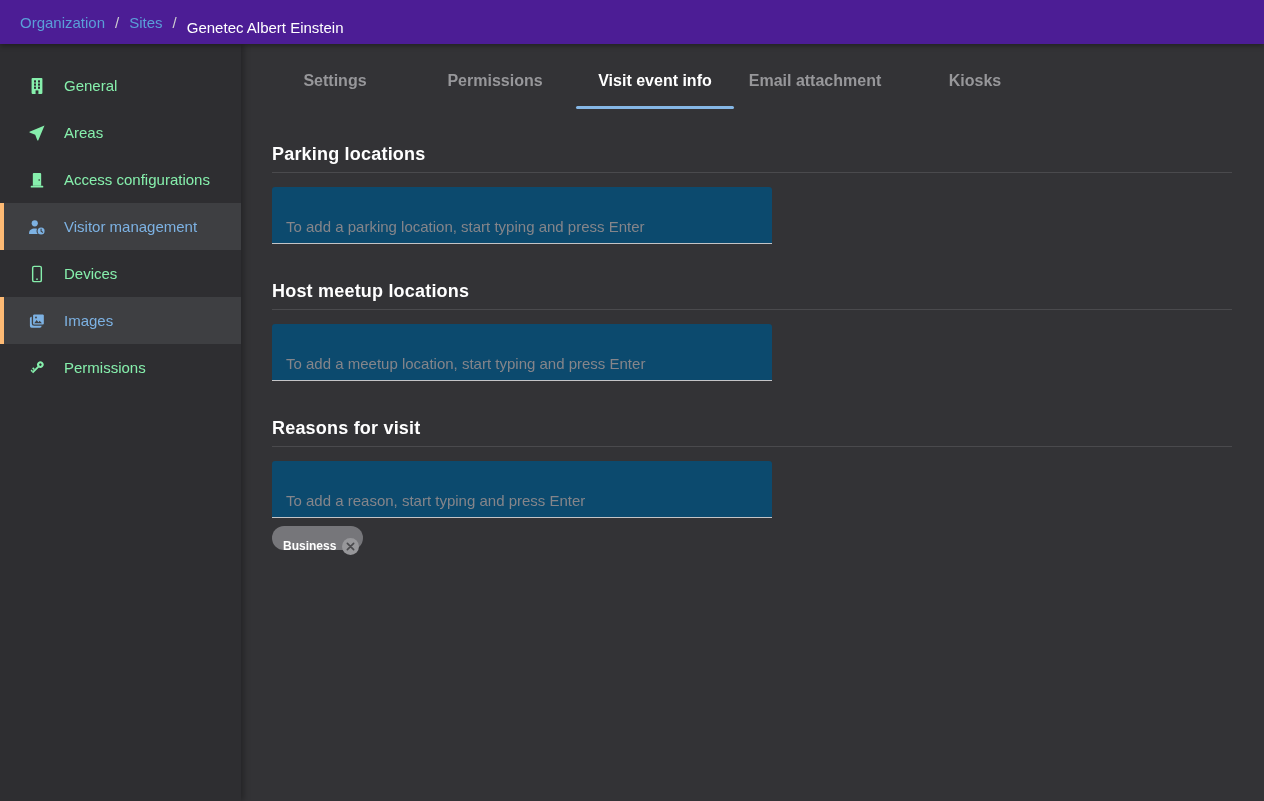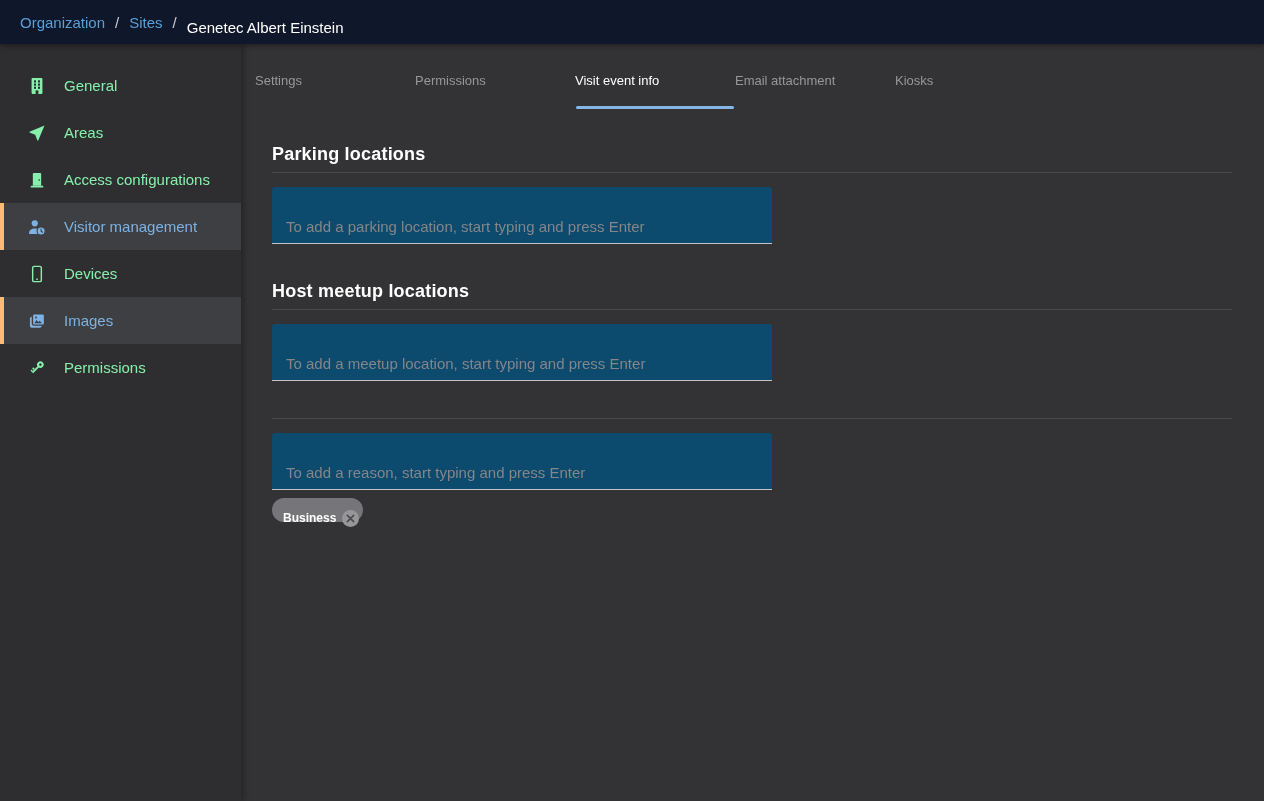--- a/index.html
+++ b/index.html
@@ -8,21 +8,21 @@
     font-family: "Liberation Sans", sans-serif;
     background: #333336;
     color: #ededed;
   }
   .app { width: 1264px; height: 801px; display: flex; flex-direction: column; }
 
   
   .topbar {
     height: 44px;
     flex: 0 0 44px;
-    background: #0f172a;
+    background: #4c1d95;
     display: flex;
     align-items: center;
     padding: 0 20px;
     font-size: 15px;
     box-shadow: 0 2px 5px rgba(0,0,0,0.35);
     position: relative;
     z-index: 30;
   }
   .crumb-link { color: #5a9fd8; text-decoration: none; cursor: pointer; }
   .crumb-sep { color: #cfcfd1; margin: 0 10px; }
@@ -67,23 +67,24 @@
     flex: 0 0 67px;
     display: flex;
     padding-left: 14px;
     align-items: stretch;
   }
   .tab {
     width: 160px;
     position: relative;
     display: flex;
     align-items: center;
+    justify-content: center;
     cursor: pointer;
-    font-size: 13px;
-    font-weight: normal;
+    font-size: 16px;
+    font-weight: bold;
     color: #97979a;
     padding-top: 6px;
   }
   .tab.active { color: #ffffff; }
   .tab .tab-underline {
     position: absolute;
     left: 1px; right: 1px; bottom: 2px;
     height: 3px;
     border-radius: 2px;
     background: #85b7e6;
@@ -285,20 +286,21 @@
           <input class="tag-input" type="text" placeholder="To add a parking location, start typing and press Enter" style="">
         </section>
 
         <section class="section">
           <h2 class="section-title">Host meetup locations</h2>
           <hr class="section-divider">
           <input class="tag-input" type="text" placeholder="To add a meetup location, start typing and press Enter" style="">
         </section>
 
         <section class="section">
+          <h2 class="section-title">Reasons for visit</h2>
           <hr class="section-divider">
           <input class="tag-input" type="text" placeholder="To add a reason, start typing and press Enter" style="">
           <div class="chips">
             <div class="chip">
               <span class="chip-label">Business</span>
               <button class="chip-remove" aria-label="Remove">
                 <svg viewBox="0 0 10 10">
                     <path d="M1.5 1.5l7 7M8.5 1.5l-7 7" stroke="#4a4a4d" stroke-width="1.8" stroke-linecap="round"></path>
                   </svg>
               </button>

